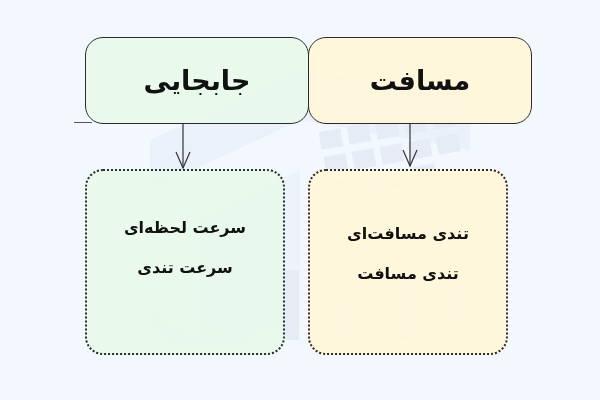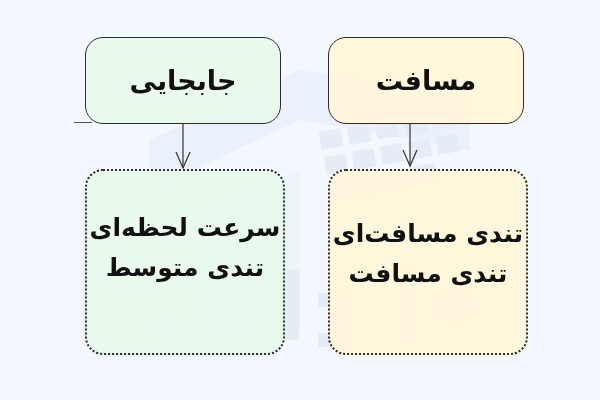--- a/index.html
+++ b/index.html
@@ -36,44 +36,44 @@
       border: 1.6px solid #2b2b2b;
     }
     .box.dotted {
       border: 2px dotted #2b2b2b;
     }
     .box.green { background: rgba(232, 248, 234, 0.92); }
     .box.yellow { background: rgba(255, 246, 217, 0.92); }
 
     .box-top {
       height: 87px;
-      width: 196px;
+      width: 224px;
       top: 37px;
     }
     .box-bottom {
       width: 200px;
       height: 186px;
       top: 169px;
     }
     .left-col { left: 85px; }
-    .right-col { left: 328px; }
+    .right-col { left: 308px; }
 
     .title {
       font-size: 27px;
       font-weight: bold;
       line-height: 1;
     }
     .lines {
       margin-top: -28px;
     }
     .lines.right {
       margin-top: -16px;
     }
     .line {
-      font-size: 25px;
+      font-size: 16px;
       font-weight: bold;
       line-height: 40px;
       white-space: nowrap;
     }
     .tail {
       position: absolute;
       left: 74px;
       top: 122px;
       width: 18px;
       height: 1px;
@@ -133,21 +133,21 @@
   </svg>
 
   <svg class="arrow" style="left:400px; top:124px; height:46px;" viewBox="0 0 20 46">
     <line x1="10" y1="0" x2="10" y2="42" stroke="#333" stroke-width="1.2"></line>
     <polyline points="3,26 10,42 17,26" fill="none" stroke="#333" stroke-width="1.2"></polyline>
   </svg>
 
   <div class="box box-bottom dotted green left-col">
     <div class="lines">
       <div class="line">سرعت لحظه‌ای</div>
-      <div class="line">تندی متوسط</div>
+      <div class="line">سرعت تندی</div>
     </div>
   </div>
 
   <div class="box box-bottom dotted yellow right-col">
     <div class="lines right">
       <div class="line">تندی مسافت‌ای</div>
       <div class="line">تندی مسافت</div>
     </div>
   </div>
 

